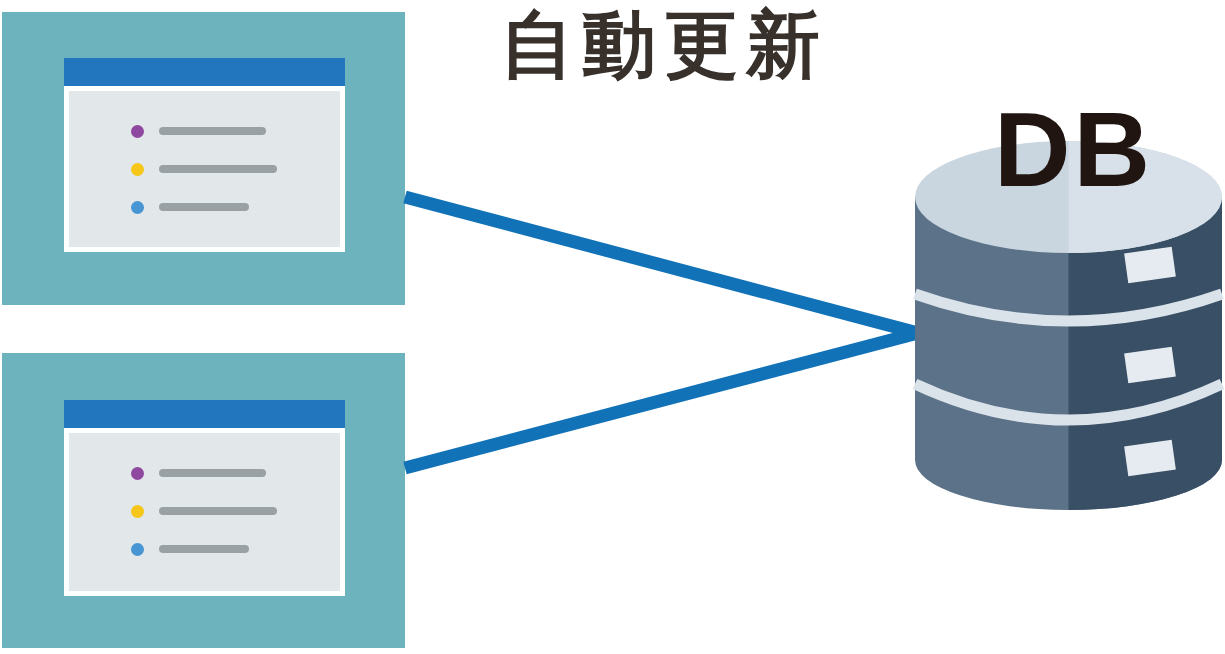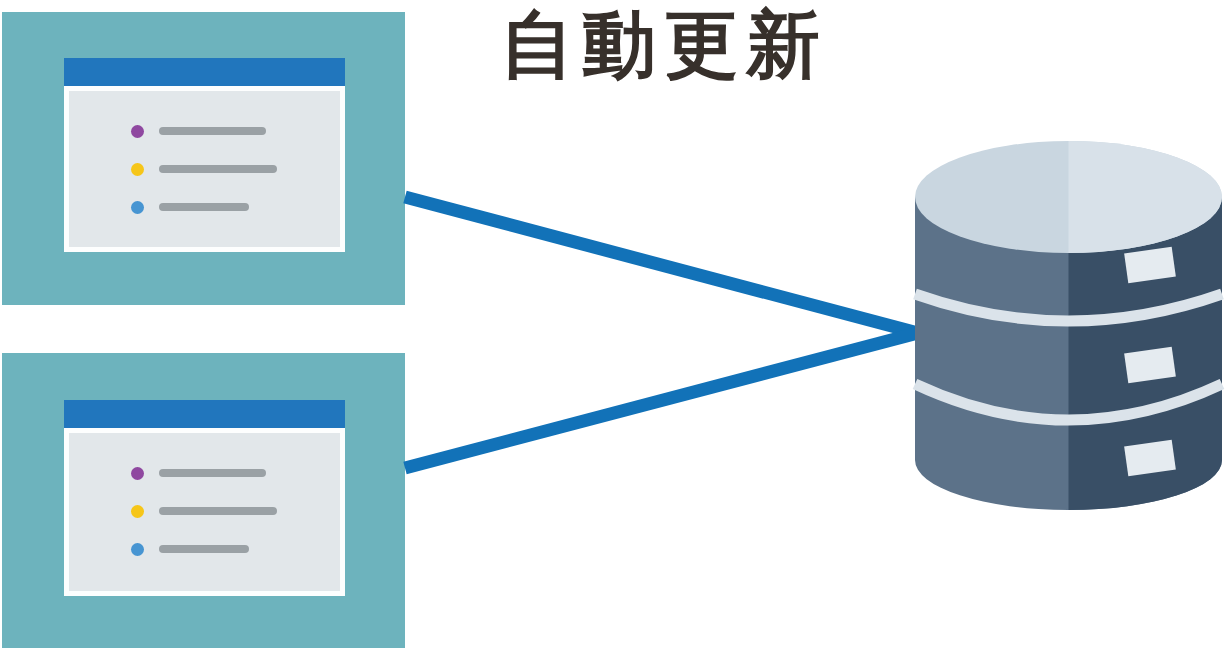--- a/index.html
+++ b/index.html
@@ -116,14 +116,15 @@
         <span class="bar w2"></span>
       </div>
       <div class="row r3">
         <span class="dot dot-blue"></span>
         <span class="bar w3"></span>
       </div>
     </div>
   </div>
 
   <div class="diagram-title">自動更新</div>
+  <div class="db-label">DB</div>
 
 </div>
 
 </body></html>

